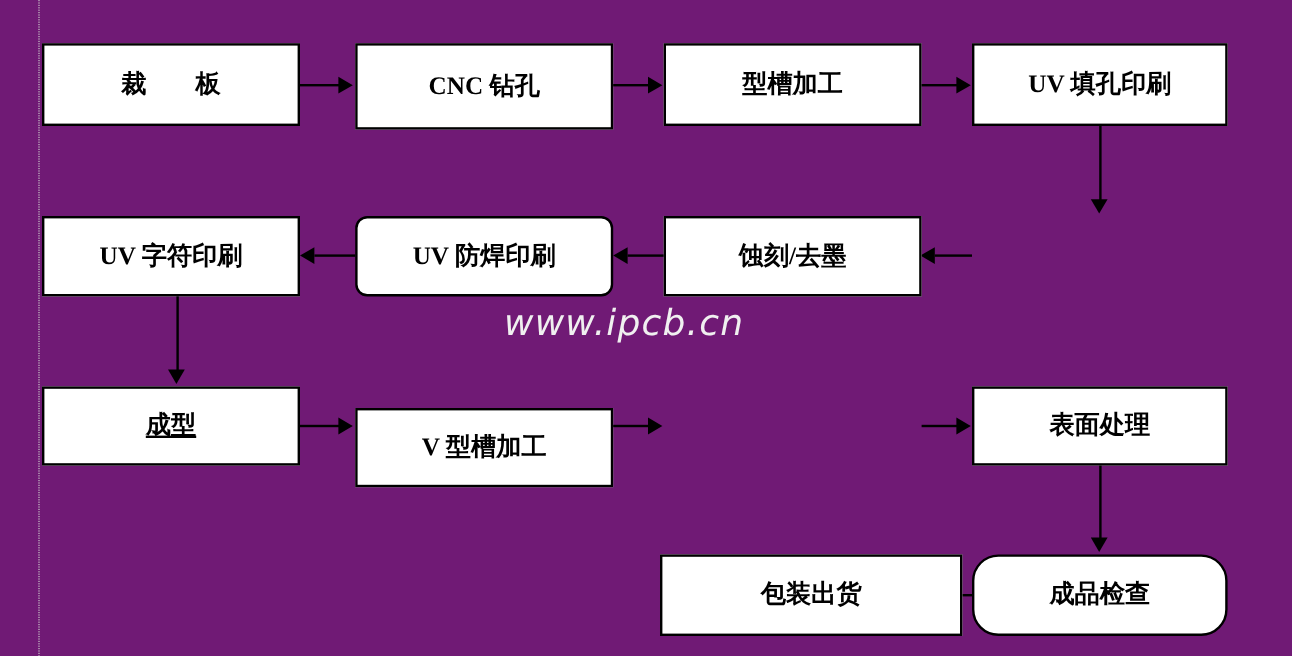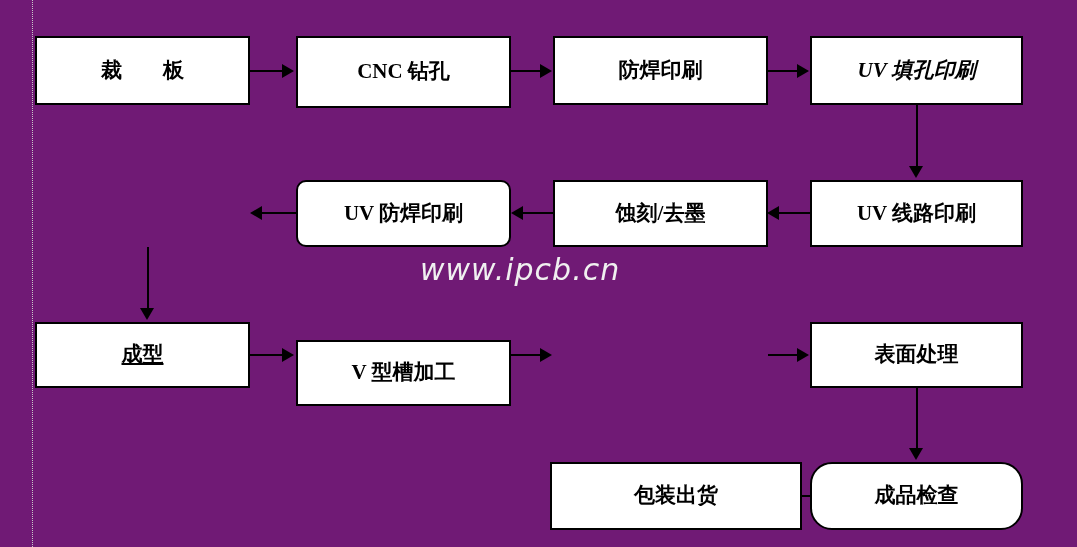--- a/index.html
+++ b/index.html
@@ -107,54 +107,54 @@
   <div class="arrow-right" style="left:282px; top:64px;"></div>
 
   <div class="node" style="left:296px; top:36px; width:215px; height:72px;">
     <span class="node-label">CNC 钻孔</span>
   </div>
 
   <div class="conn-h" style="left:511px; top:70px; width:31px;"></div>
   <div class="arrow-right" style="left:540px; top:64px;"></div>
 
   <div class="node" style="left:553px; top:36px; width:215px; height:69px;">
-    <span class="node-label">防焊印刷</span>
+    <span class="node-label">型槽加工</span>
   </div>
 
   <div class="conn-h" style="left:768px; top:70px; width:30px;"></div>
   <div class="arrow-right" style="left:797px; top:64px;"></div>
 
-  <div class="node" style="left:810px; top:36px; width:213px; height:69px;font-style:italic;">
+  <div class="node" style="left:810px; top:36px; width:213px; height:69px;">
     <span class="node-label">UV 填孔印刷</span>
   </div>
 
   <div class="conn-v" style="left:916px; top:105px; height:63px;"></div>
   <div class="arrow-down" style="left:909px; top:166px;"></div>
 
-  <div class="node" style="left:810px; top:180px; width:213px; height:67px;">
-    <span class="node-label">UV 线路印刷</span>
-  </div>
 
   <div class="conn-h" style="left:779px; top:212px; width:31px;"></div>
   <div class="arrow-left" style="left:767px; top:206px;"></div>
 
   <div class="node" style="left:553px; top:180px; width:215px; height:67px;">
     <span class="node-label">蚀刻/去墨</span>
   </div>
 
   <div class="conn-h" style="left:523px; top:212px; width:30px;"></div>
   <div class="arrow-left" style="left:511px; top:206px;"></div>
 
   <div class="node" style="left:296px; top:180px; width:215px; height:67px;border-radius:10px;">
     <span class="node-label">UV 防焊印刷</span>
   </div>
 
   <div class="conn-h" style="left:262px; top:212px; width:34px;"></div>
   <div class="arrow-left" style="left:250px; top:206px;"></div>
 
+  <div class="node" style="left:35px;  top:180px; width:215px; height:67px;">
+    <span class="node-label">UV 字符印刷</span>
+  </div>
 
   <div class="conn-v" style="left:147px; top:247px; height:63px;"></div>
   <div class="arrow-down" style="left:140px; top:308px;"></div>
 
   <div class="watermark">www.ipcb.cn</div>
 
   <div class="node" style="left:35px;  top:322px; width:215px; height:66px;text-decoration:underline;">
     <span class="node-label">成型</span>
   </div>
 

